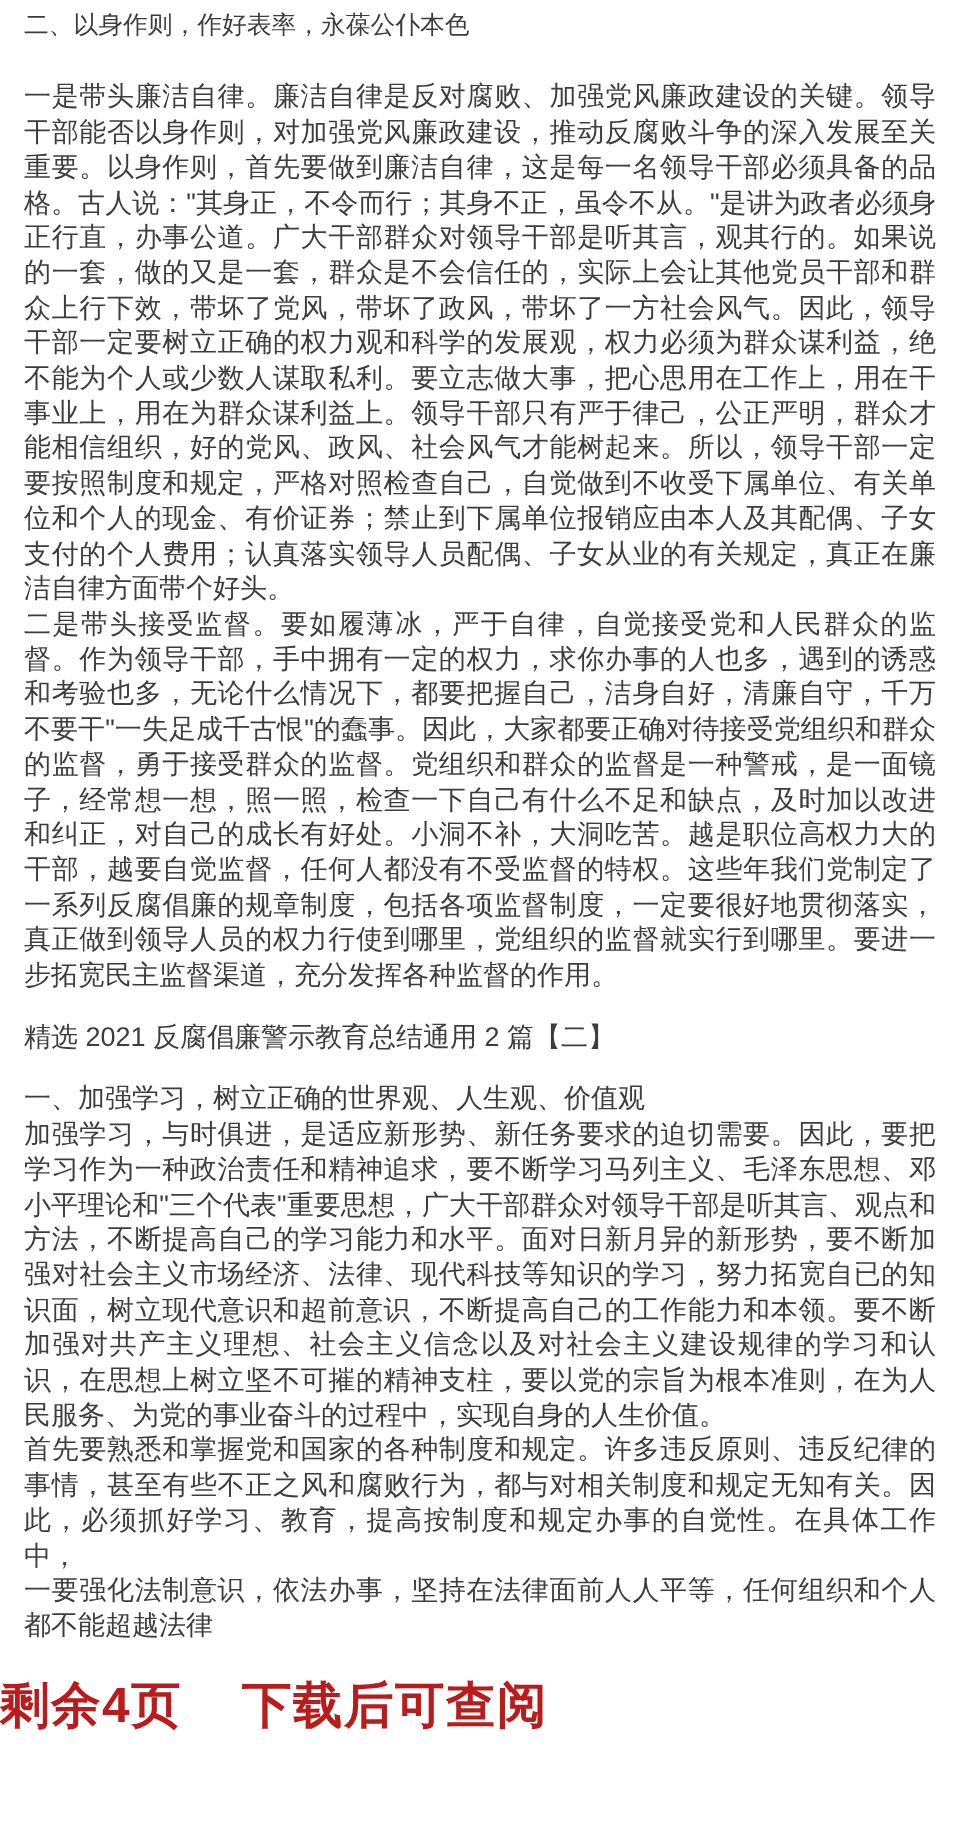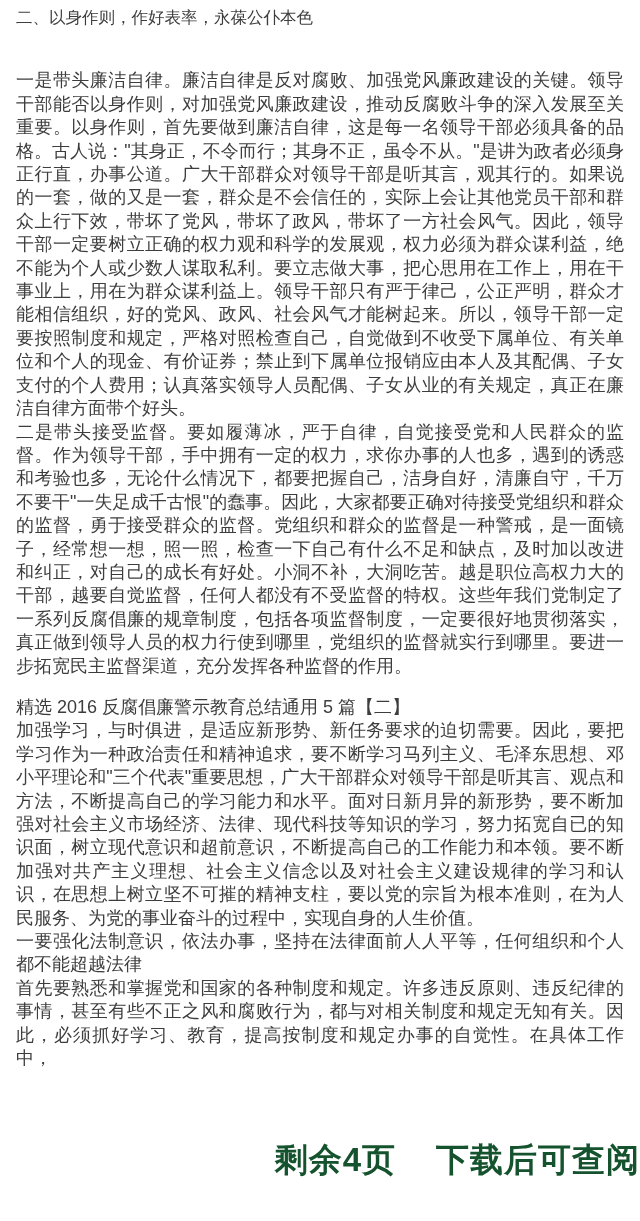--- a/index.html
+++ b/index.html
@@ -12,21 +12,21 @@
     background: #ffffff;
     overflow: hidden;
     position: relative;
     font-family: "Liberation Sans", sans-serif;
     color: #3d3d3d;
   }
   .page {
     padding: 6px 16px 0 16px;
   }
   .doc-title {
-    margin: 0 0 40px 0;
+    margin: 0 0 24px 0;
     font-size: 16.5px;
     line-height: 23.4px;
     font-weight: normal;
   }
   .para, .section-heading {
     margin: 0;
     font-size: 18px;
     line-height: 23.4px;
     font-weight: normal;
     text-align: justify;
@@ -36,51 +36,52 @@
   .section-heading {
     text-align: left;
   }
   .gap-before {
     margin-top: 18px;
   }
   .footer {
     position: absolute;
     left: 0;
     right: 0;
-    top: 1138px;
-    text-align: right;
+    top: 1115px;
+    text-align: left;
     font-size: 33px;
     font-weight: bold;
-    color: #14532d;
+    color: #b91c1c;
     letter-spacing: 1px;
     white-space: nowrap;
   }
   .footer .hint {
     margin-left: 40px;
   }
 </style>
 </head>
 <body>
 
 <div class="page">
 
   <p class="doc-title">二、以身作则，作好表率，永葆公仆本色</p>
 
   <p class="para">一是带头廉洁自律。廉洁自律是反对腐败、加强党风廉政建设的关键。领导干部能否以身作则，对加强党风廉政建设，推动反腐败斗争的深入发展至关重要。以身作则，首先要做到廉洁自律，这是每一名领导干部必须具备的品格。古人说："其身正，不令而行；其身不正，虽令不从。"是讲为政者必须身正行直，办事公道。广大干部群众对领导干部是听其言，观其行的。如果说的一套，做的又是一套，群众是不会信任的，实际上会让其他党员干部和群众上行下效，带坏了党风，带坏了政风，带坏了一方社会风气。因此，领导干部一定要树立正确的权力观和科学的发展观，权力必须为群众谋利益，绝不能为个人或少数人谋取私利。要立志做大事，把心思用在工作上，用在干事业上，用在为群众谋利益上。领导干部只有严于律己，公正严明，群众才能相信组织，好的党风、政风、社会风气才能树起来。所以，领导干部一定要按照制度和规定，严格对照检查自己，自觉做到不收受下属单位、有关单位和个人的现金、有价证券；禁止到下属单位报销应由本人及其配偶、子女支付的个人费用；认真落实领导人员配偶、子女从业的有关规定，真正在廉洁自律方面带个好头。</p>
 
   <p class="para">二是带头接受监督。要如履薄冰，严于自律，自觉接受党和人民群众的监督。作为领导干部，手中拥有一定的权力，求你办事的人也多，遇到的诱惑和考验也多，无论什么情况下，都要把握自己，洁身自好，清廉自守，千万不要干"一失足成千古恨"的蠢事。因此，大家都要正确对待接受党组织和群众的监督，勇于接受群众的监督。党组织和群众的监督是一种警戒，是一面镜子，经常想一想，照一照，检查一下自己有什么不足和缺点，及时加以改进和纠正，对自己的成长有好处。小洞不补，大洞吃苦。越是职位高权力大的干部，越要自觉监督，任何人都没有不受监督的特权。这些年我们党制定了一系列反腐倡廉的规章制度，包括各项监督制度，一定要很好地贯彻落实，真正做到领导人员的权力行使到哪里，党组织的监督就实行到哪里。要进一步拓宽民主监督渠道，充分发挥各种监督的作用。</p>
 
-  <p class="section-heading gap-before">精选 2016 反腐倡廉警示教育总结通用 5 篇【二】</p>
+  <p class="section-heading gap-before">精选 2021 反腐倡廉警示教育总结通用 2 篇【二】</p>
 
 
+  <p class="section-heading gap-before">一、加强学习，树立正确的世界观、人生观、价值观</p>
 
   <p class="para">加强学习，与时俱进，是适应新形势、新任务要求的迫切需要。因此，要把学习作为一种政治责任和精神追求，要不断学习马列主义、毛泽东思想、邓小平理论和"三个代表"重要思想，广大干部群众对领导干部是听其言、观点和方法，不断提高自己的学习能力和水平。面对日新月异的新形势，要不断加强对社会主义市场经济、法律、现代科技等知识的学习，努力拓宽自已的知识面，树立现代意识和超前意识，不断提高自己的工作能力和本领。要不断加强对共产主义理想、社会主义信念以及对社会主义建设规律的学习和认识，在思想上树立坚不可摧的精神支柱，要以党的宗旨为根本准则，在为人民服务、为党的事业奋斗的过程中，实现自身的人生价值。</p>
 
 
+  <p class="para">首先要熟悉和掌握党和国家的各种制度和规定。许多违反原则、违反纪律的事情，甚至有些不正之风和腐败行为，都与对相关制度和规定无知有关。因此，必须抓好学习、教育，提高按制度和规定办事的自觉性。在具体工作中，</p>
+
   <p class="para">一要强化法制意识，依法办事，坚持在法律面前人人平等，任何组织和个人都不能超越法律</p>
-
-  <p class="para">首先要熟悉和掌握党和国家的各种制度和规定。许多违反原则、违反纪律的事情，甚至有些不正之风和腐败行为，都与对相关制度和规定无知有关。因此，必须抓好学习、教育，提高按制度和规定办事的自觉性。在具体工作中，</p>
 
 </div>
 
 <div class="footer">
   <span class="remaining">剩余4页</span><span class="hint">下载后可查阅</span>
 </div>
 
 </body></html>

